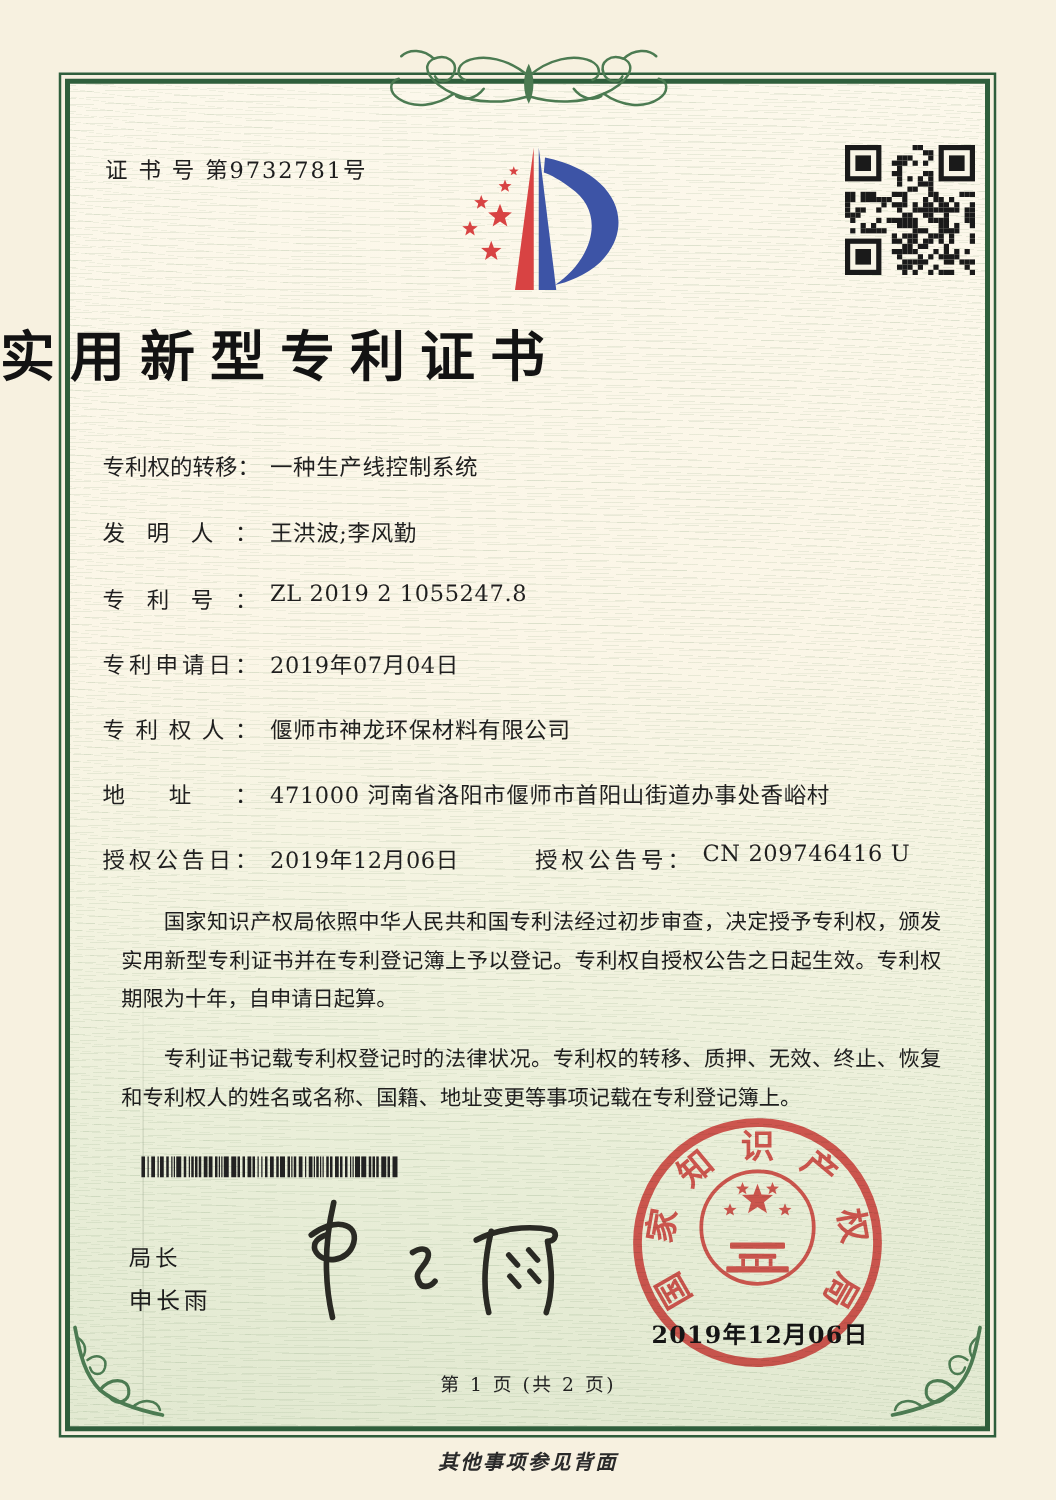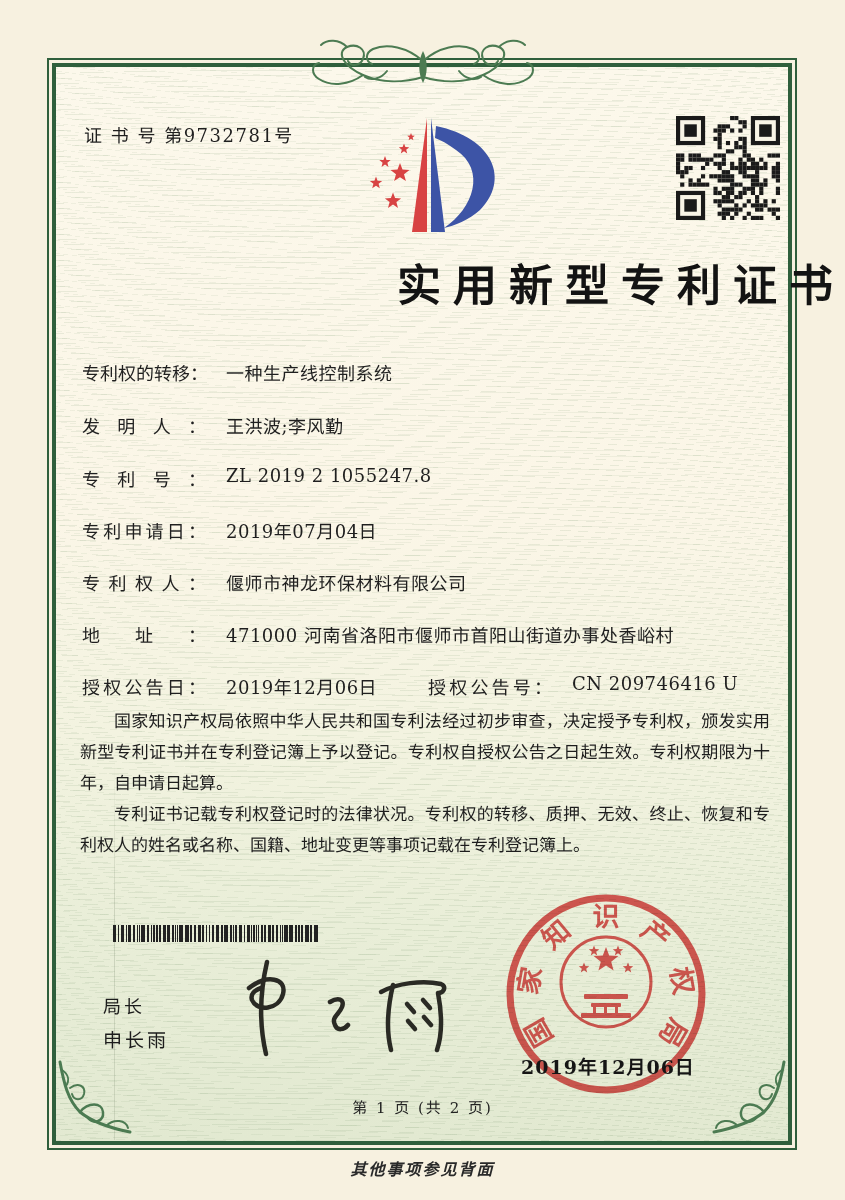--- a/index.html
+++ b/index.html
@@ -23,32 +23,32 @@
   .crease{
     position:absolute;left:114px;top:760px;width:1px;height:380px;
     background:linear-gradient(180deg,rgba(100,115,90,0),rgba(100,115,90,.22) 40%,rgba(100,115,90,.18));
     z-index:1;
   }
   
   .cert-no{position:absolute;left:84px;top:121px;font-size:18px;letter-spacing:1.5px;color:#1e1e1e;}
   .logo{position:absolute;left:338px;top:110px;width:190px;height:130px;}
   .qr{position:absolute;left:676px;top:116px;width:104px;height:104px;}
   .title{
-    position:absolute;left:0;top:250px;width:845px;text-align:right;
+    position:absolute;left:0;top:250px;width:845px;text-align:left;
     font-size:44px;font-weight:700;letter-spacing:12px;color:#131313;
   }
   
   .row{position:absolute;left:82px;font-size:18px;white-space:nowrap;color:#1f1f1f;}
   .flabel{display:inline-block;width:124px;text-align:justify;text-align-last:justify;vertical-align:top;}
-  .fvalue{margin-left:20px;letter-spacing:.5px;}
+  .fvalue{margin-left:10px;letter-spacing:.5px;}
   .row2{position:absolute;left:428px;font-size:18px;white-space:nowrap;color:#1f1f1f;}
   
   .paras{position:absolute;left:80px;top:706px;width:690px;font-size:17px;line-height:31px;
          text-align:justify;color:#1d1d1d;}
-  .paras p{margin:0;text-indent:2em;}
+  .paras p{margin:17px;text-indent:2em;}
   
   .barcode{position:absolute;left:113px;top:925px;width:207px;height:17px;z-index:2;}
   .signer-title{position:absolute;left:103px;top:992px;font-size:18px;letter-spacing:3px;color:#1c1c1c;z-index:2;}
   .signer-name{position:absolute;left:103px;top:1025px;font-size:19px;letter-spacing:3px;color:#1c1c1c;z-index:2;}
   .signature{position:absolute;left:233px;top:948px;width:235px;height:118px;z-index:3;}
   .seal{position:absolute;left:500px;top:888px;width:212px;height:212px;z-index:4;mix-blend-mode:multiply;}
   .seal-date{position:absolute;left:508px;top:1052px;width:200px;text-align:center;
              font-size:19px;letter-spacing:1px;font-weight:700;color:#151515;z-index:5;}
   .page-footer{position:absolute;left:0;top:1096px;width:845px;text-align:center;font-size:15px;
                letter-spacing:2px;color:#222;z-index:2;}

